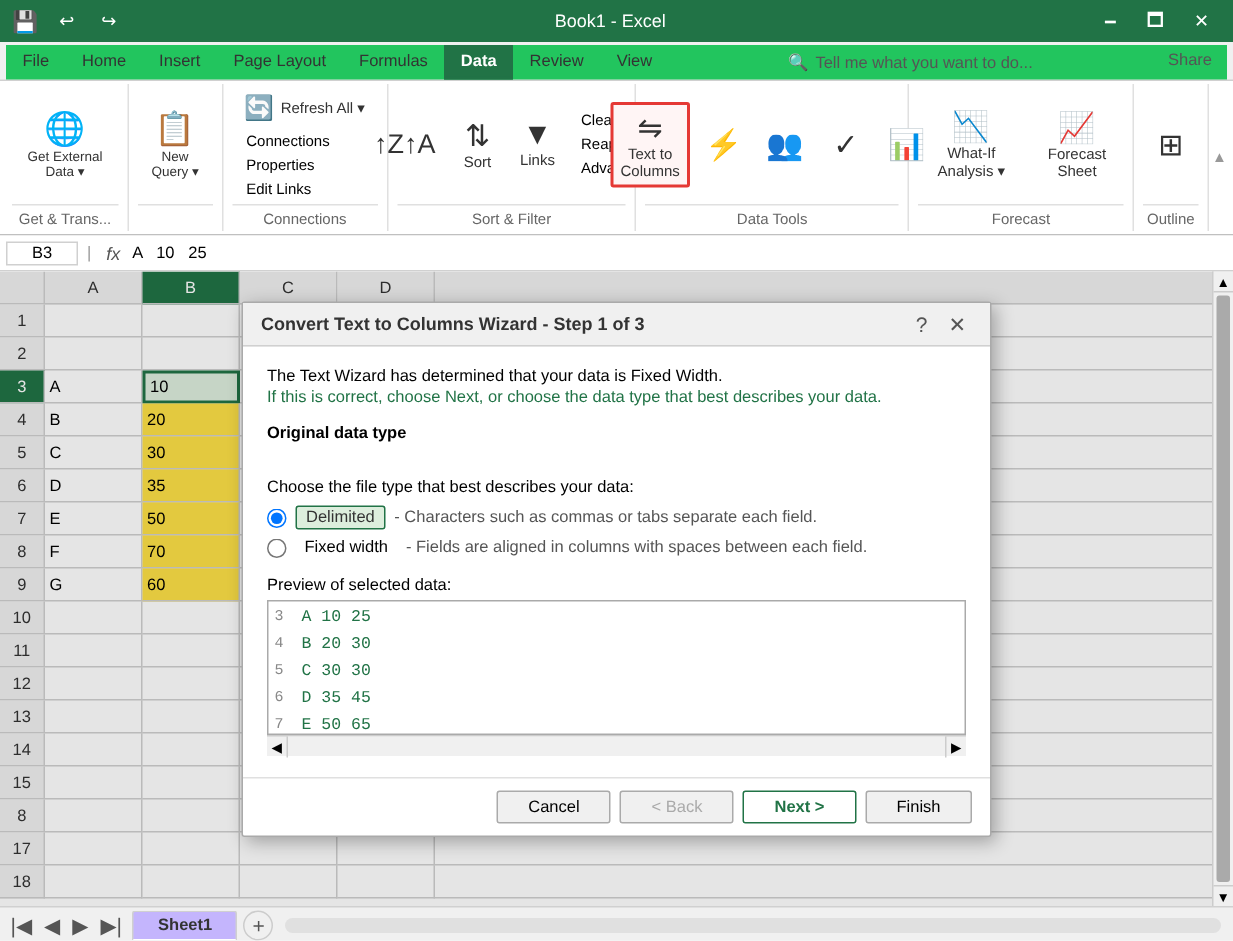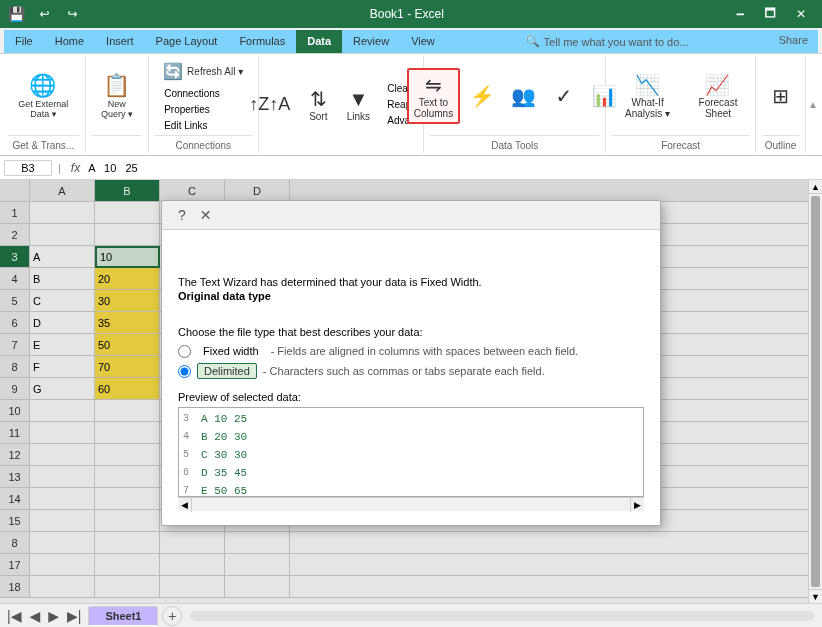--- a/index.html
+++ b/index.html
@@ -9,21 +9,21 @@
     .title-bar { background: #217346; height: 28px; display: flex; align-items: center; justify-content: space-between; padding: 0 8px; color: white; }
     .title-bar-left { display: flex; align-items: center; gap: 6px; }
     .title-bar-center { font-size: 12px; font-weight: normal; }
     .title-bar-right { display: flex; gap: 4px; }
     .title-bar-btn { color: white; background: transparent; border: none; cursor: pointer; padding: 2px 8px; font-size: 12px; }
     .save-icon { font-size: 14px; }
     .undo-redo { display: flex; gap: 2px; }
 
     
     .ribbon { background: #f0f0f0; border-bottom: 1px solid #d0d0d0; padding: 2px 4px 0; }
-    .ribbon-tabs { display: flex; gap: 0; background: #7dd3fc; }
+    .ribbon-tabs { display: flex; gap: 0; background: #22c55e; }
     .ribbon-tab { padding: 4px 10px; font-size: 11px; cursor: pointer; color: #333; border: 1px solid transparent; }
     .ribbon-tab.data-active { color: white; background: #217346; }
 
     
     .ribbon-content { background: white; border-bottom: 1px solid #c0c0c0; display: flex; padding: 2px; min-height: 80px; }
     .ribbon-group { display: flex; flex-direction: column; align-items: center; border-right: 1px solid #e0e0e0; padding: 2px 6px; min-width: 60px; }
     .ribbon-group-buttons { display: flex; gap: 2px; flex: 1; align-items: center; }
     .ribbon-group-label { font-size: 10px; color: #666; margin-top: 2px; padding-top: 4px; border-top: 1px solid #e0e0e0; width: 100%; text-align: center; }
     .ribbon-btn { display: flex; flex-direction: column; align-items: center; padding: 3px 5px; cursor: pointer; border: 1px solid transparent; border-radius: 2px; font-size: 10px; color: #333; min-width: 36px; }
     .small-btn { padding: 1px 6px; font-size: 10px; border: 1px solid transparent; border-radius: 2px; cursor: pointer; background: transparent; white-space: nowrap; }
@@ -60,21 +60,21 @@
     .add-sheet-btn { width: 20px; height: 20px; background: transparent; border: 1px solid #ccc; border-radius: 50%; cursor: pointer; display: flex; align-items: center; justify-content: center; font-size: 14px; margin-left: 4px; color: #555; }
 
     
     .dialog-overlay { position: absolute; top: 0; left: 0; right: 0; bottom: 0; background: rgba(0,0,0,0.1); z-index: 100; display: flex; align-items: flex-start; justify-content: center; padding-top: 20px; }
     .dialog { background: white; border: 1px solid #aaa; box-shadow: 3px 3px 12px rgba(0,0,0,0.3); width: 500px; border-radius: 2px; }
     .dialog-titlebar { background: #f0f0f0; padding: 6px 12px; border-bottom: 1px solid #d0d0d0; display: flex; align-items: center; justify-content: space-between; }
     .dialog-title { font-size: 12px; font-weight: 600; color: #333; }
     .dialog-controls { display: flex; gap: 6px; }
     .dialog-ctrl-btn { background: transparent; border: none; cursor: pointer; color: #555; font-size: 14px; padding: 0 4px; }
     .dialog-body { padding: 14px 16px; }
-    .dialog-info-text { color: #000; font-size: 11px; margin-bottom: 2px; margin-top: 32px; }
+    .dialog-info-text { color: #000; font-size: 11px; margin-bottom: 2px; }
     .dialog-info-text2 { color: #217346; font-size: 11px; margin-bottom: 12px; }
     .dialog-section-title { font-size: 11px; font-weight: 600; margin-bottom: 24px; }
     .dialog-question { font-size: 11px; margin-bottom: 6px; }
     .radio-row { display: flex; align-items: center; gap: 6px; margin-bottom: 5px; font-size: 11px; }
     .radio-row input[type=radio] { margin: 0; }
     .option-key { background: #ddeedd; border: 1px solid #217346; padding: 1px 6px; border-radius: 2px; font-size: 11px; color: #333; }
     .option-desc { color: #555; }
     .dialog-preview { margin-top: 12px; }
     .preview-label { font-size: 11px; margin-bottom: 4px; }
     .preview-box { border: 1px solid #aaa; height: 90px; overflow: hidden; position: relative; background: white; }
@@ -187,20 +187,21 @@
       <div class="ribbon-btn">
         <span style="font-size:20px;">▼</span>
         <span>Links</span>
       </div>
       <div style="display:flex;flex-direction:column;gap:1px;">
         <div class="small-btn">Clear</div>
         <div class="small-btn">Reapply</div>
         <div class="small-btn">Advanced</div>
       </div>
     </div>
+    <div class="ribbon-group-label">Sort &amp; Filter</div>
   </div>
 
   <div class="ribbon-group" style="min-width:130px;">
     <div class="ribbon-group-buttons" style="gap:4px;">
       <div class="ribbon-btn text-to-col-btn" style="border:2px solid #e53935;background:#fff5f5;">
         <span style="font-size:20px;">⇋</span>
         <span style="font-size:10px;text-align:center;white-space:pre;">Text to
 Columns</span>
       </div>
       <div class="ribbon-btn">
@@ -420,44 +421,46 @@
   <div class="right-scrollbar">
     <div class="scroll-btn">▲</div>
     <div class="scroll-thumb"></div>
     <div class="scroll-btn-bottom">▼</div>
   </div>
 
   <div class="dialog-overlay">
     <div class="dialog">
 
       <div class="dialog-titlebar">
+        <span class="dialog-title">Convert Text to Columns Wizard - Step 1 of 3</span>
         <div class="dialog-controls">
           <button class="dialog-ctrl-btn">?</button>
           <button class="dialog-ctrl-btn">✕</button>
         </div>
       </div>
 
       <div class="dialog-body">
         <p class="dialog-info-text">The Text Wizard has determined that your data is Fixed Width.</p>
+        <p class="dialog-info-text2">If this is correct, choose Next, or choose the data type that best describes your data.</p>
 
         <div class="dialog-section-title">Original data type</div>
         <div class="dialog-question">Choose the file type that best describes your data:</div>
 
+        <div class="radio-row">
+          <input type="radio" name="datatype" id="delimited" checked="" style="">
+          <label for="delimited" style="display:flex;align-items:center;gap:6px;cursor:pointer;">
+            <span class="option-key">Delimited</span>
+            <span class="option-desc">- Characters such as commas or tabs separate each field.</span>
+          </label>
+        </div>
         <div class="radio-row">
           <input type="radio" name="datatype" id="fixed" style="">
           <label for="fixed" style="display:flex;align-items:center;gap:6px;cursor:pointer;">
             <span style="padding:1px 6px;font-size:11px;">Fixed width</span>
             <span class="option-desc">- Fields are aligned in columns with spaces between each field.</span>
-          </label>
-        </div>
-        <div class="radio-row">
-          <input type="radio" name="datatype" id="delimited" checked="" style="">
-          <label for="delimited" style="display:flex;align-items:center;gap:6px;cursor:pointer;">
-            <span class="option-key">Delimited</span>
-            <span class="option-desc">- Characters such as commas or tabs separate each field.</span>
           </label>
         </div>
 
         <div class="dialog-preview">
           <div class="preview-label">Preview of selected data:</div>
           <div style="display:flex;">
             <div class="preview-box" style="flex:1;">
               <div class="preview-content" id="preview-rows">
                   <div class="preview-row">
                     <span class="preview-row-num">3</span>
@@ -489,20 +492,26 @@
           </div>
 
           <div class="preview-hscroll">
             <div class="preview-hscroll-left">◀</div>
             <div class="preview-hscroll-track"></div>
             <div class="preview-hscroll-right">▶</div>
           </div>
         </div>
       </div>
 
+      <div class="dialog-footer">
+        <button class="dialog-btn">Cancel</button>
+        <button class="dialog-btn disabled">&lt; Back</button>
+        <button class="dialog-btn primary">Next &gt;</button>
+        <button class="dialog-btn">Finish</button>
+      </div>
     </div>
   </div>
 </div>
 
 <div class="sheet-tabs-bar">
   <div class="sheet-tab-nav">
     <button class="sheet-tab-btn">|◀</button>
     <button class="sheet-tab-btn">◀</button>
     <button class="sheet-tab-btn">▶</button>
     <button class="sheet-tab-btn">▶|</button>

